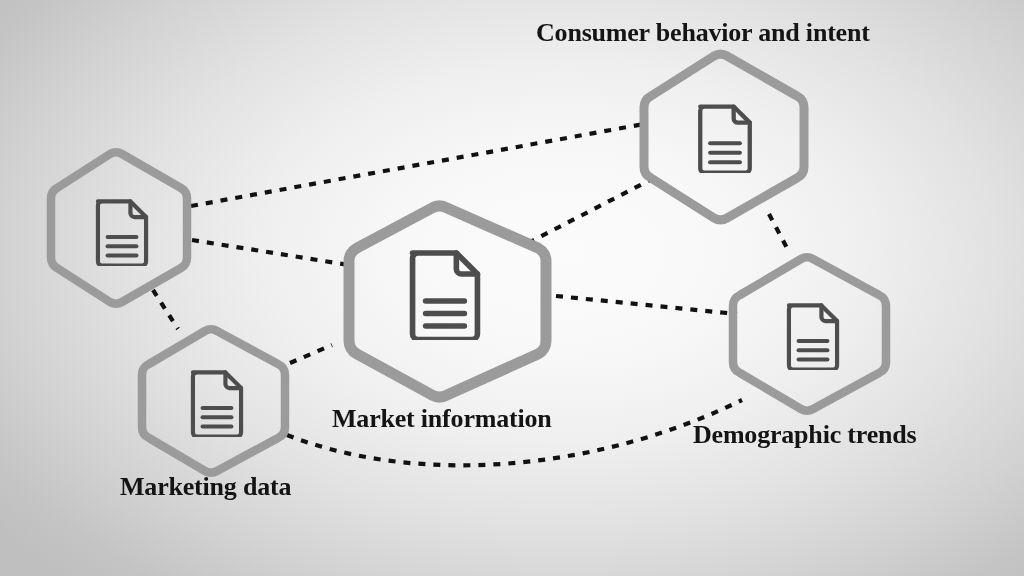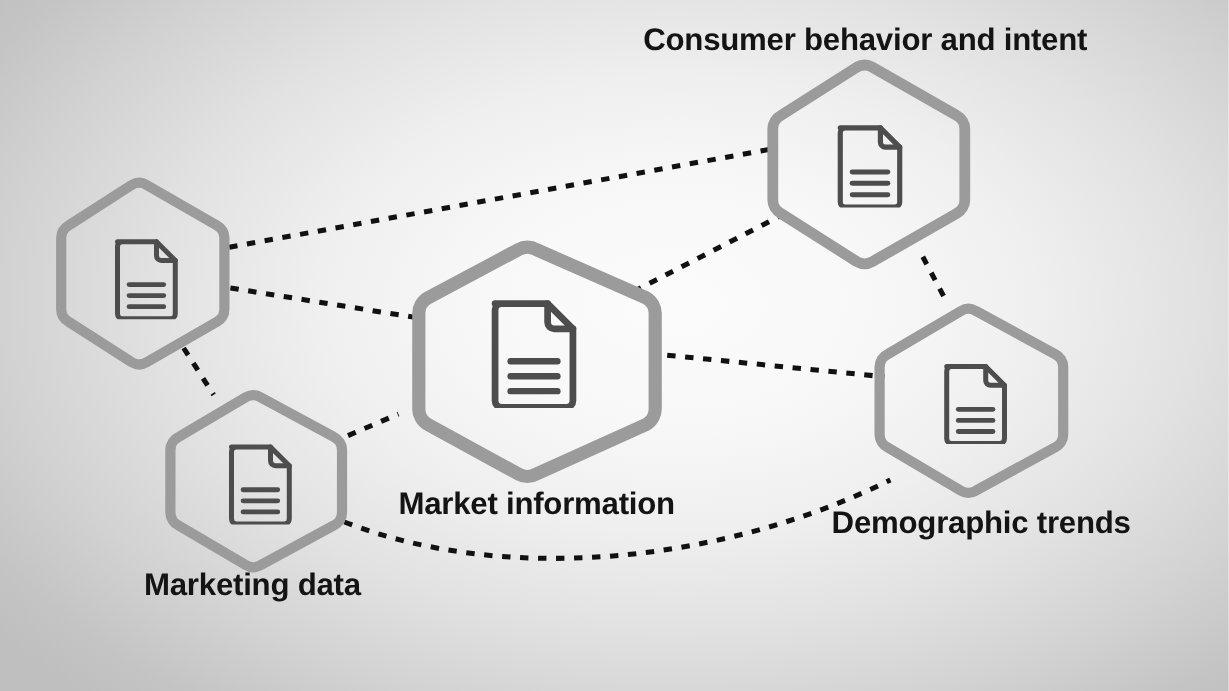--- a/index.html
+++ b/index.html
@@ -25,21 +25,21 @@
   }
   #diagram-svg {
     position: absolute;
     left: 0;
     top: 0;
     width: 1024px;
     height: 576px;
   }
   .node-label {
     position: absolute;
-    font-family: Liberation Sans, sans-serif;
+    font-family: Liberation Serif, serif;
     font-weight: bold;
     color: #141414;
     white-space: nowrap;
     letter-spacing: -0.2px;
     line-height: 1;
   }
 </style>
 </head>
 <body>
 

